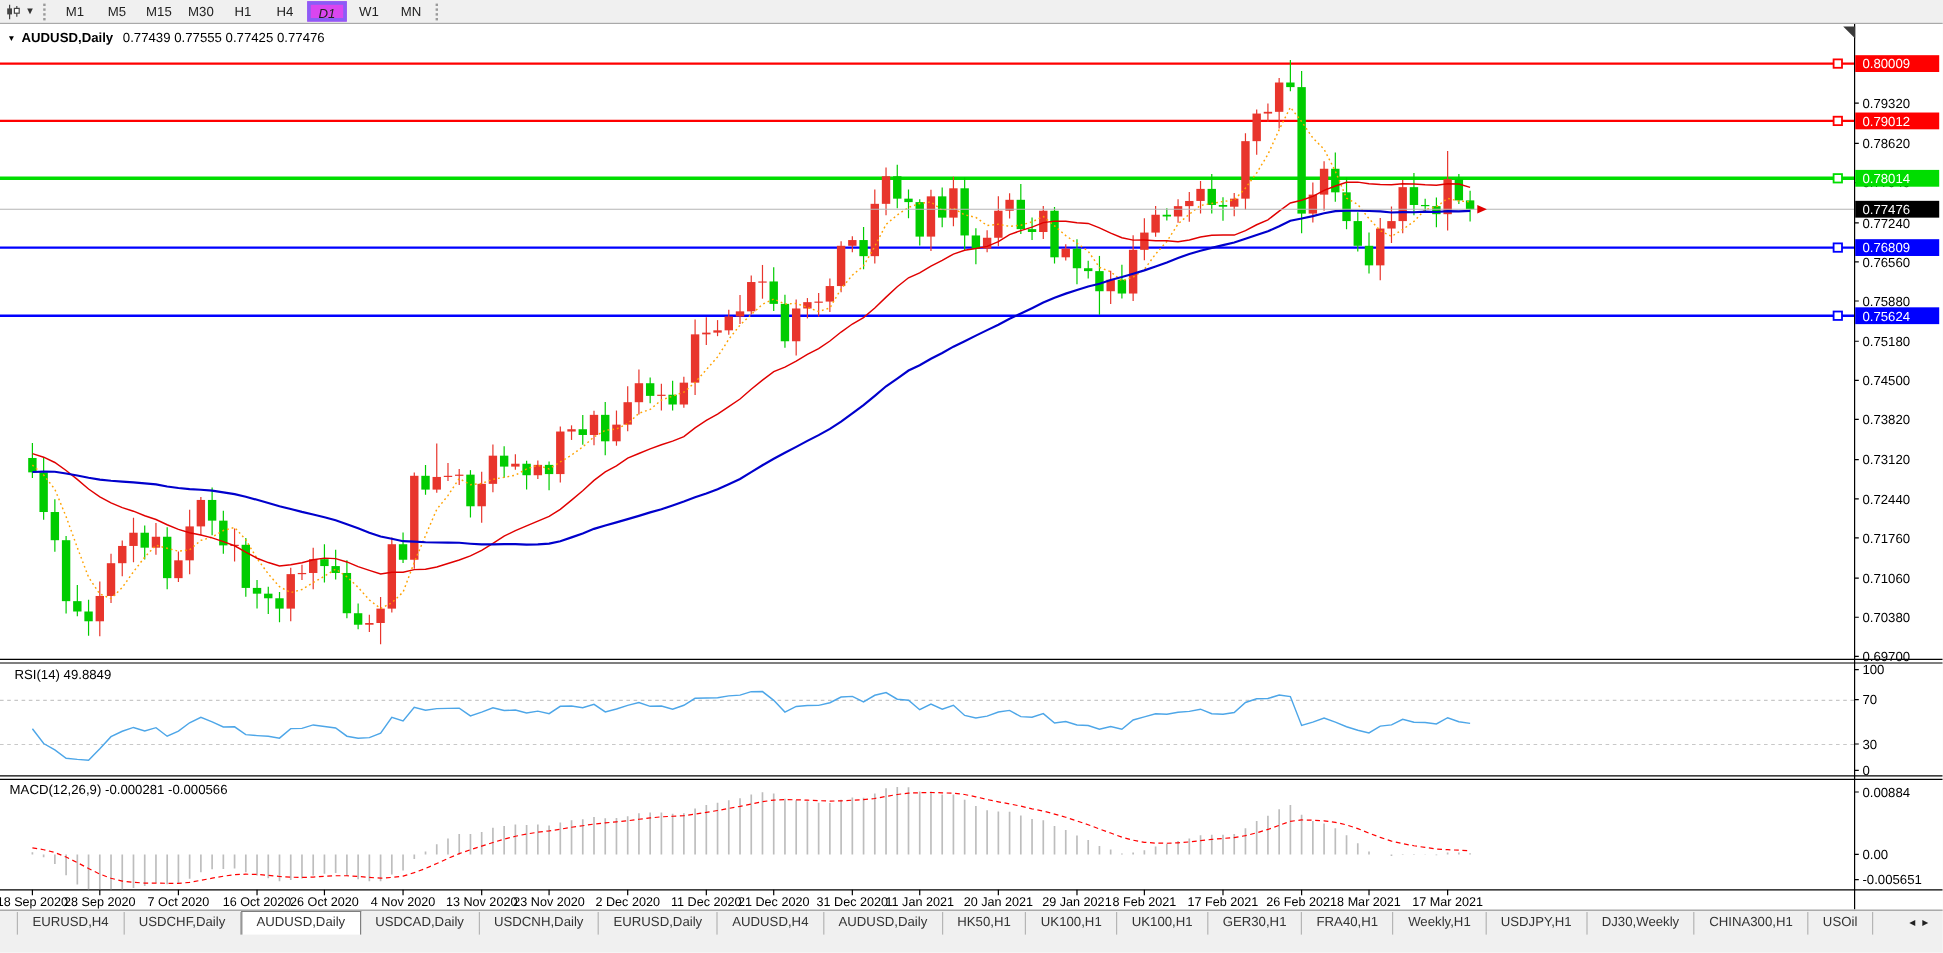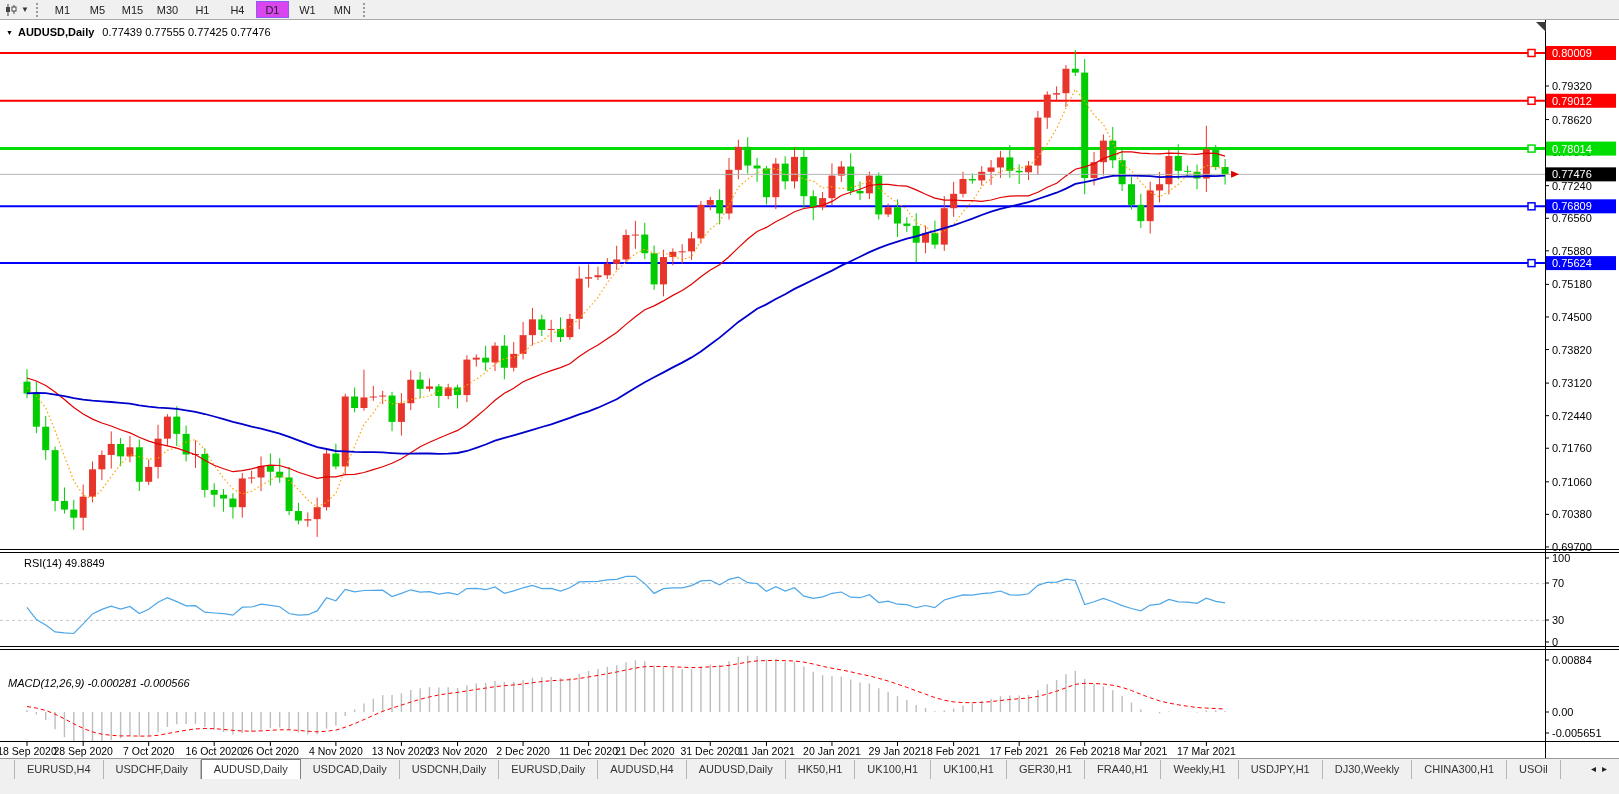--- a/index.html
+++ b/index.html
@@ -6,21 +6,21 @@
   html,body { width:1619px; height:794px; overflow:hidden; background:#f0f0f0;
               font-family:"Liberation Sans", sans-serif; }
   
   .toolbar { height:20px; background:#f0f0f0; border-bottom:1px solid #a9a9a9;
              display:flex; align-items:center; padding-left:4px; }
   .tb-icon { display:flex; align-items:center; margin-right:2px; }
   .tb-caret { font-size:8px; color:#333; margin:0 4px 0 1px; }
   .grip { width:3px; height:14px; border-left:2px dotted #9a9a9a; margin:0 6px 0 3px; }
   .tf-btn { min-width:33px; height:17px; font-size:11px; color:#222; text-align:center;
             line-height:16px; border:1px solid transparent; margin:2px 1px; cursor:default; }
-  .tf-btn.active { background:#d946ef; border:1px solid #8b5cf6; }
+  .tf-btn.active { background:#d946ef; border:3px solid #8b5cf6;font-style:italic; }
   
   .stage { position:relative; width:1619px; height:774px; background:#fff; }
   svg text { font-family:"Liberation Sans", sans-serif; }
   .overlay { position:absolute; font-size:11px; color:#000; white-space:nowrap; }
   .ttl-tri { font-size:7px; vertical-align:1px; margin-right:5px; }
   .ttl-sym { font-weight:bold; margin-right:8px; }
   
   .tabbar-wrap { position:absolute; left:0; top:738px; width:1619px; height:36px;
                  background:#f0f0f0; border-top:1px solid #9a9a9a; }
   .tabbar { display:flex; height:20px; align-items:flex-end; padding-left:14px;
@@ -597,25 +597,25 @@
         <line x1="1206.36" y1="721.5" x2="1206.36" y2="726" stroke="#000"></line>
         <text x="1206.36" y="735" font-size="10.5" text-anchor="middle">17 Mar 2021</text>
       </g>
       <path d="M 1536 2 l 10 0 l 0 10 z" fill="#3a3a3a"></path>
     </svg>
 
   <div class="overlay" style="left:6px; top:6px;">
     <span class="ttl-tri">▼</span><span class="ttl-sym">AUDUSD,Daily</span><span>0.77439 0.77555 0.77425 0.77476</span>
   </div>
 
-  <div class="overlay" style="left:24px; top:537px;">
+  <div class="overlay" style="left:12px; top:537px;">
     <span>RSI(14)</span>&nbsp;<span>49.8849</span>
   </div>
 
-  <div class="overlay" style="left:8px; top:657px;font-style:italic;">
+  <div class="overlay" style="left:8px; top:633px;">
     <span>MACD(12,26,9)</span>&nbsp;<span>-0.000281 -0.000566</span>
   </div>
 
   
   <div class="tabbar-wrap">
     <div class="tabbar" id="tabbar">
         <div class="tab first">EURUSD,H4</div>
         <div class="tab">USDCHF,Daily</div>
         <div class="tab active">AUDUSD,Daily</div>
         <div class="tab">USDCAD,Daily</div>

